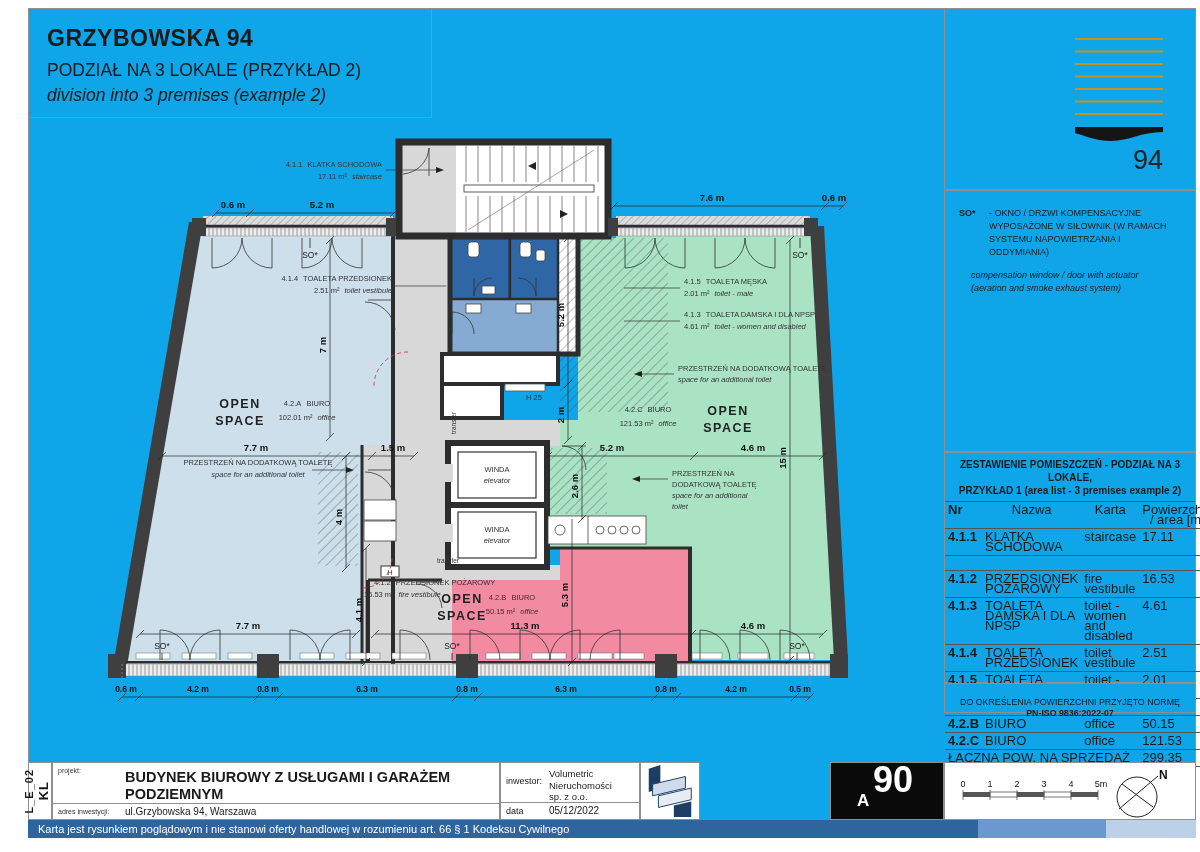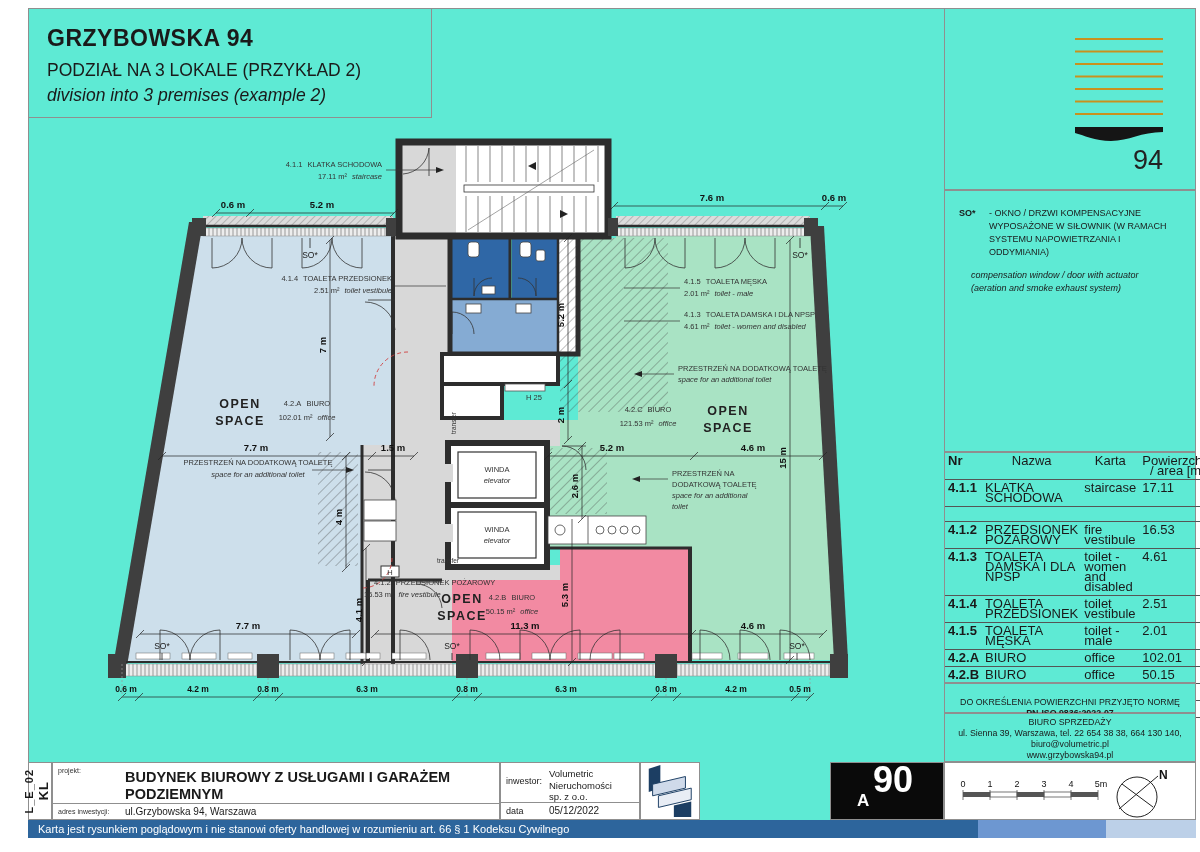--- a/index.html
+++ b/index.html
@@ -1,18 +1,18 @@
 <!DOCTYPE html>
 <html><head>
 <meta charset="utf-8">
 <style>
   body{margin:0;font-family:"Liberation Sans",sans-serif;background:#fff}
   .page{position:relative;width:1200px;height:852px;background:#fff;overflow:hidden;color:#1a1a1a}
   .abs{position:absolute}
-  .box{position:absolute;border:1px solid #8f8f8f;box-sizing:border-box;background:#5eead4}
+  .box{position:absolute;border:1px solid #8f8f8f;box-sizing:border-box;background:#0ea5e9}
   svg text{font-family:"Liberation Sans",sans-serif}
   
   .t-main{font-size:23px;font-weight:bold;letter-spacing:.5px;margin:0 0 8px 0}
   .t-sub{font-size:17.5px;margin:0 0 4px 0}
   .t-sub-en{font-size:17.5px;font-style:italic;margin:0}
   
   .note-row{display:flex;font-size:9px;line-height:1.45}
   .note-term{font-weight:bold;width:30px;flex:none}
   .note-en{font-style:italic;margin:10px 0 0 12px;font-size:9px;line-height:1.45;width:180px}
   .note-pl{width:190px}
@@ -347,20 +347,24 @@
 
   <div class="box" style="left:944px;top:190px;width:252px;height:262px;padding:16px 10px 0 14px;">
     <div class="note-row">
       <span class="note-term">SO*</span>
       <span class="note-pl">- OKNO / DRZWI KOMPENSACYJNE WYPOSAŻONE W SIŁOWNIK (W RAMACH SYSTEMU NAPOWIETRZANIA I ODDYMIANIA)</span>
     </div>
     <div class="note-en">compensation window / door with actuator (aeration and smoke exhaust system)</div>
   </div>
 
   <div class="box" style="left:944px;top:452px;width:252px;height:231px;">
+    <div class="tbl-title">
+      <div>ZESTAWIENIE POMIESZCZEŃ - PODZIAŁ NA 3 LOKALE,</div>
+      <div>PRZYKŁAD 1 (area list - 3 premises example 2)</div>
+    </div>
     <table class="areas">
       <tbody>
           <tr>
         <td class="hd left cnr">Nr</td>
         <td class="hd cnz">Nazwa</td>
         <td class="hd cnm">Karta</td>
         <td class="hd car">Powierzchnia / area [m2]</td>
       </tr>
       <tr>
         <td class="cnr">4.1.1</td>
@@ -422,26 +426,20 @@
       </tr>
     </tbody>
       </table>
   </div>
 
   <div class="box centered" style="left:944px;top:683px;width:252px;height:30px;padding-top:13px;">
     <div>DO OKREŚLENIA POWIERZCHNI PRZYJĘTO NORMĘ</div>
     <div class="b">PN-ISO 9836:2022-07</div>
   </div>
 
-  <div class="box centered" style="left:944px;top:713px;width:252px;height:49px;padding-top:3px;">
-    <div>BIURO SPRZEDAŻY</div>
-    <div>ul. Sienna 39, Warszawa, tel. 22 654 38 38, 664 130 140,</div>
-    <div>biuro@volumetric.pl</div>
-    <div>www.grzybowska94.pl</div>
-  </div>
 
   <div class="bb" style="left:28px;top:762px;width:24px;height:58px;">
     <div class="vwrap">
       <span class="vtext" style="font-size:11px">L_E_02</span>
       <span class="vtext" style="font-size:13px">KL</span>
       <span class="vtiny">nr rysunku</span>
     </div>
   </div>
 
   <div class="bb" style="left:52px;top:762px;width:448px;height:58px;">

